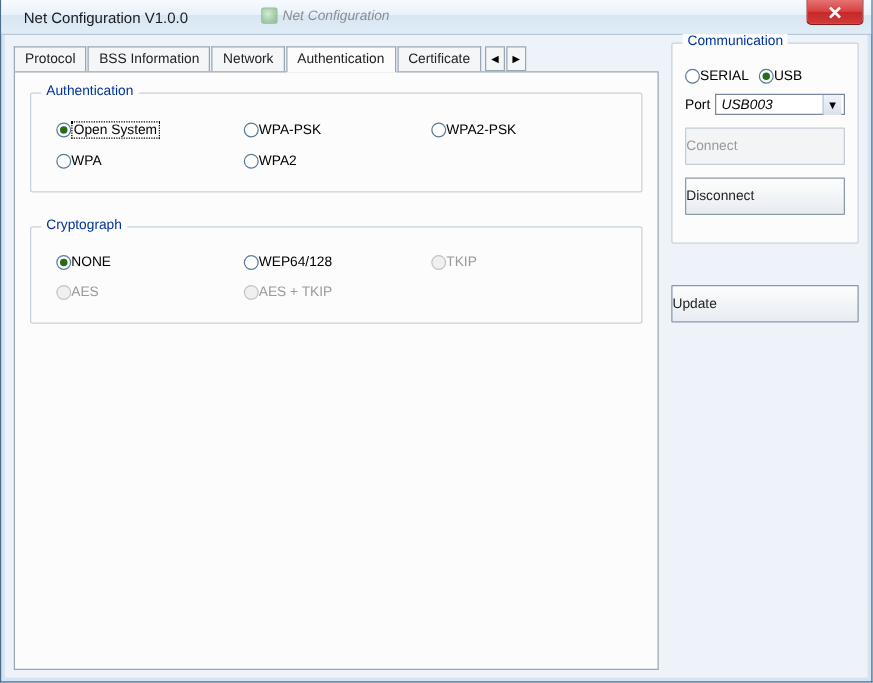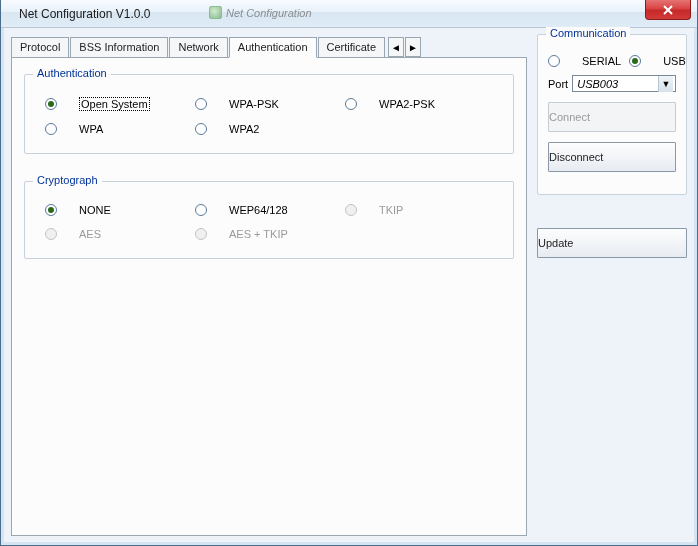--- a/index.html
+++ b/index.html
@@ -143,21 +143,21 @@
     color: #003399;
   }
 
   .radio-row {
     display: flex;
     flex-wrap: wrap;
   }
   .radio-item {
     display: flex;
     align-items: center;
-    gap: 22px;
+    gap: 0;
     width: 140px;
     margin: 6px 0 6px 10px;
     cursor: pointer;
   }
   .radio-item.disabled { color: #9a9a9a; cursor: default; }
   .radio {
     width: 12px; height: 12px;
     border: 1px solid #5a7a9a;
     border-radius: 50%;
     background: #fff;

